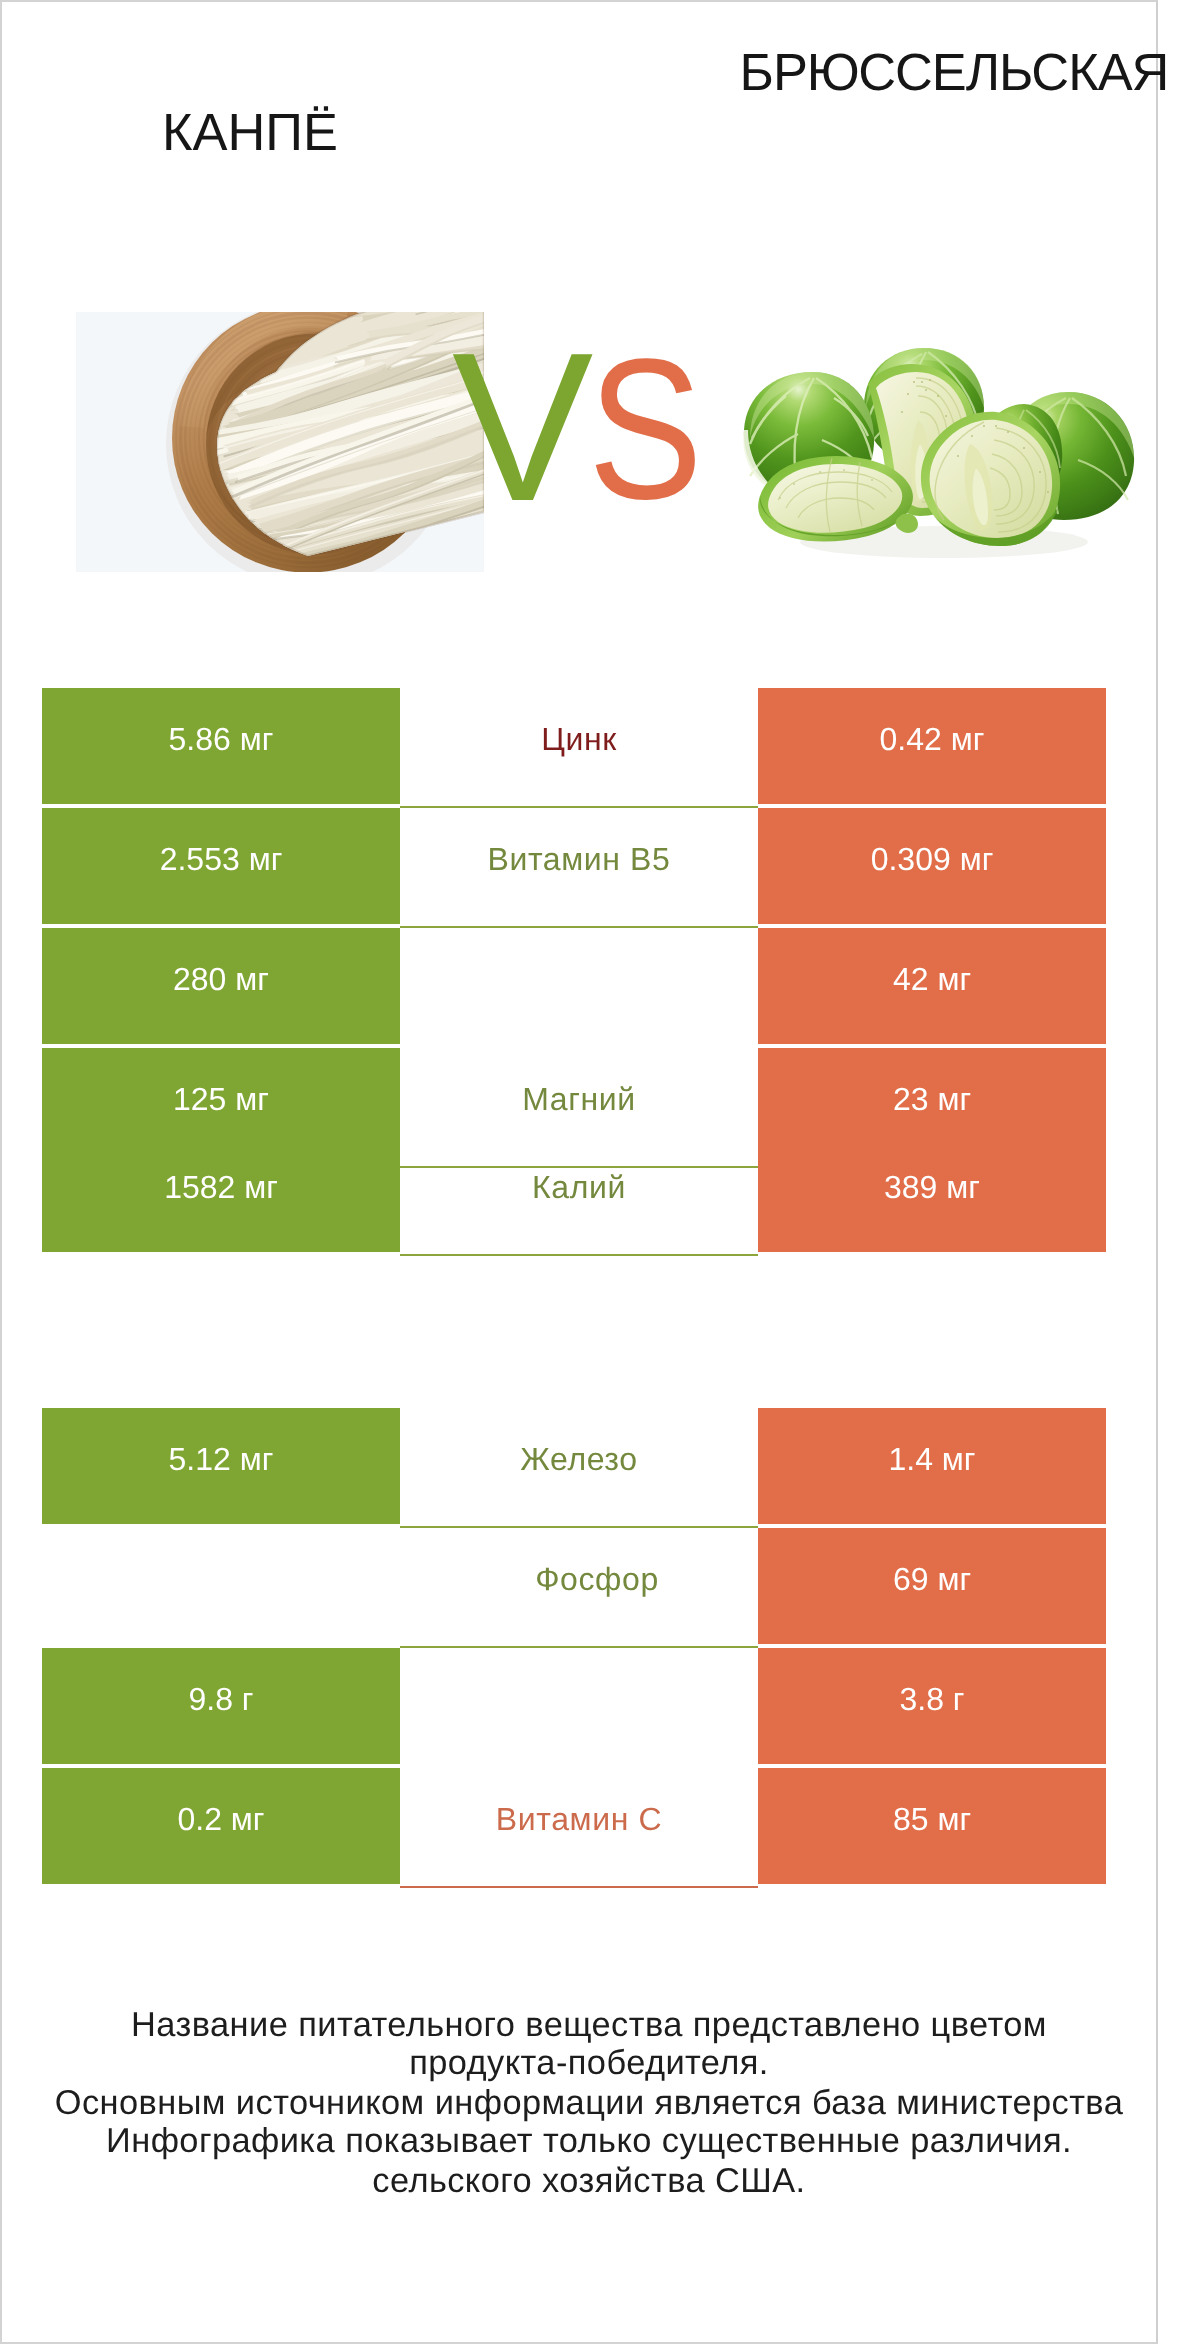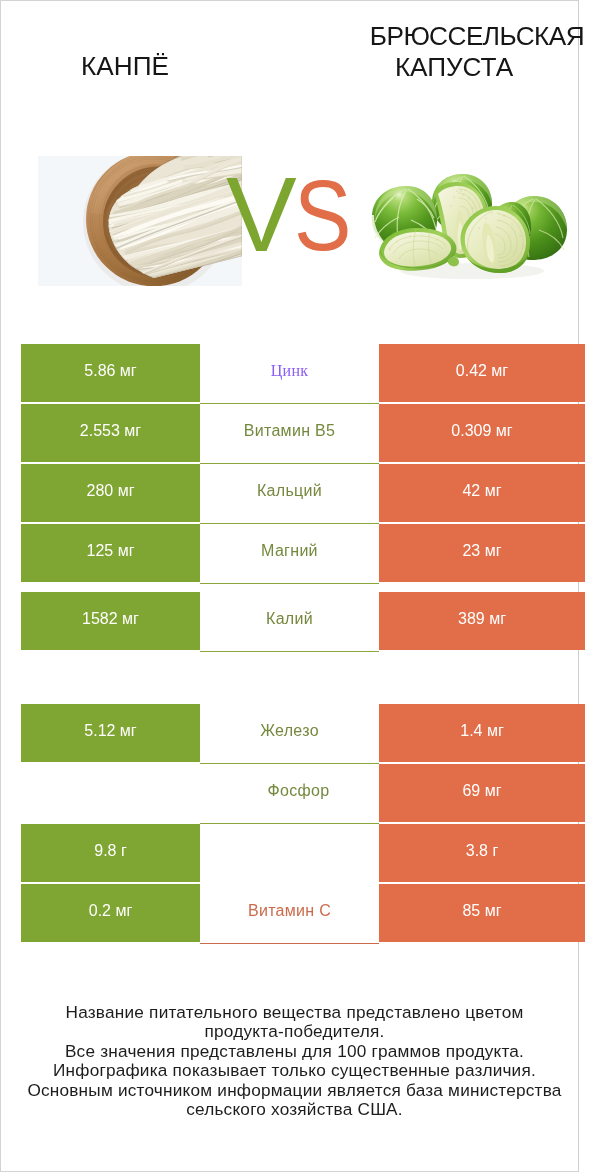--- a/index.html
+++ b/index.html
@@ -14,36 +14,35 @@
   .img-left{left:38px;top:156px;width:204px;height:130px;}
   .img-right{left:364px;top:170px;width:204px;height:120px;}
   .vs{position:absolute;left:0px;top:0px;}
   .vs .v{position:absolute;left:226px;top:164px;font-size:106px;color:#7CA62F;line-height:100px;}
   .vs .s{position:absolute;left:294px;top:165px;font-size:100px;color:#E16E49;line-height:100px;display:inline-block;transform:scaleX(0.86);transform-origin:left top;}
   .table{position:absolute;left:21px;top:344px;width:537px;height:600px;}
   .row{position:absolute;left:0;width:537px;height:60px;}
   .cell{position:absolute;top:0;height:100%;box-sizing:border-box;display:flex;align-items:center;justify-content:center;}
   .c-l{left:0;width:179px;border-radius:28px;}
   .c-m{left:179px;width:179px;}
-  .c-r{left:358px;width:206px;}
+  .c-r{left:358px;width:174px;}
   .blk{position:absolute;left:0;top:0;width:100%;height:57.9px;}
   .v-l{color:#fff;font-size:16px;position:relative;top:-3px;}
   .v-r{color:#fff;font-size:16px;position:relative;top:-3px;}
   .nm{font-size:16px;position:relative;top:-3px;letter-spacing:0.3px;}
   .footer{position:absolute;left:0;top:1003px;width:589px;text-align:center;font-size:17.2px;color:#1d1d1d;line-height:19.4px;letter-spacing:0.22px;}
 </style>
 </head>
 <body>
 
 <div class="page">
   <div class="page-border"></div>
   <div class="titles">
     <div class="t-left">КАНПЁ</div>
     <div class="t-r1">БРЮССЕЛЬСКАЯ</div>
-    <div class="t-r2">КАПУСТА</div>
   </div>
   <div class="img img-left">
     <svg viewBox="0 0 204 130" width="204" height="130">
 <defs>
 <linearGradient id="rim1" x1="0.05" y1="0.05" x2="0.8" y2="0.95">
 <stop offset="0" stop-color="#B07E4B"></stop>
             <stop offset="0.18" stop-color="#C39364"></stop>
             <stop offset="0.45" stop-color="#AE7C48"></stop>
             <stop offset="0.78" stop-color="#9A6C39"></stop>
             <stop offset="1" stop-color="#845A2C"></stop>
@@ -417,21 +416,21 @@
       <span class="v">V</span>
       <span class="s">S</span>
     </div>
   <div class="table" id="tbody">
       <div class="row" style="top: 0px;">
         <div class="cell c-l">
           <div class="blk" style="background: rgb(127, 165, 50);"></div>
           <span class="v-l">5.86 мг</span>
         </div>
         <div class="cell c-m" style="border-bottom: 1px solid rgb(140, 166, 61);">
-          <span class="nm" style="color: #8b5cf6; font-family: Liberation Serif, serif;">Цинк</span>
+          <span class="nm" style="color: #7f1d1d;">Цинк</span>
         </div>
         <div class="cell c-r">
           <div class="blk" style="background: rgb(225, 110, 73);"></div>
           <span class="v-r">0.42 мг</span>
         </div>
       </div>
       <div class="row" style="top: 60px;">
         <div class="cell c-l">
           <div class="blk" style="background: rgb(127, 165, 50);"></div>
           <span class="v-l">2.553 мг</span>
@@ -442,42 +441,39 @@
         <div class="cell c-r">
           <div class="blk" style="background: rgb(225, 110, 73);"></div>
           <span class="v-r">0.309 мг</span>
         </div>
       </div>
       <div class="row" style="top: 120px;">
         <div class="cell c-l">
           <div class="blk" style="background: rgb(127, 165, 50);"></div>
           <span class="v-l">280 мг</span>
         </div>
-        <div class="cell c-m" style="border-bottom: 1px solid rgb(140, 166, 61);">
-          <span class="nm" style="color: rgb(116, 137, 61);">Кальций</span>
-        </div>
         <div class="cell c-r">
           <div class="blk" style="background: rgb(225, 110, 73);"></div>
           <span class="v-r">42 мг</span>
         </div>
       </div>
       <div class="row" style="top: 180px;">
         <div class="cell c-l">
           <div class="blk" style="background: rgb(127, 165, 50);"></div>
           <span class="v-l">125 мг</span>
         </div>
         <div class="cell c-m" style="border-bottom: 1px solid rgb(140, 166, 61);">
           <span class="nm" style="color: rgb(116, 137, 61);">Магний</span>
         </div>
         <div class="cell c-r">
           <div class="blk" style="background: rgb(225, 110, 73);"></div>
           <span class="v-r">23 мг</span>
         </div>
       </div>
-      <div class="row" style="top: 248px;">
+      <div class="row" style="top: 224px;">
         <div class="cell c-l">
           <div class="blk" style="background: rgb(127, 165, 50);"></div>
           <span class="v-l">1582 мг</span>
         </div>
         <div class="cell c-m" style="border-bottom: 1px solid rgb(140, 166, 61);">
           <span class="nm" style="color: rgb(116, 137, 61);">Калий</span>
         </div>
         <div class="cell c-r">
           <div class="blk" style="background: rgb(225, 110, 73);"></div>
           <span class="v-r">389 мг</span>
@@ -525,18 +521,17 @@
         </div>
         <div class="cell c-r">
           <div class="blk" style="background: rgb(225, 110, 73);"></div>
           <span class="v-r">85 мг</span>
         </div>
       </div>
     </div>
   <div class="footer" id="footer">
       <div>Название питательного вещества представлено цветом</div>
       <div>продукта-победителя.</div>
-      <div>Все значения представлены для 100 граммов продукта.</div>
+      <div>Основным источником информации является база министерства</div>
       <div>Инфографика показывает только существенные различия.</div>
-      <div>Основным источником информации является база министерства</div>
       <div>сельского хозяйства США.</div>
     </div>
 </div>
 
 </body></html>

